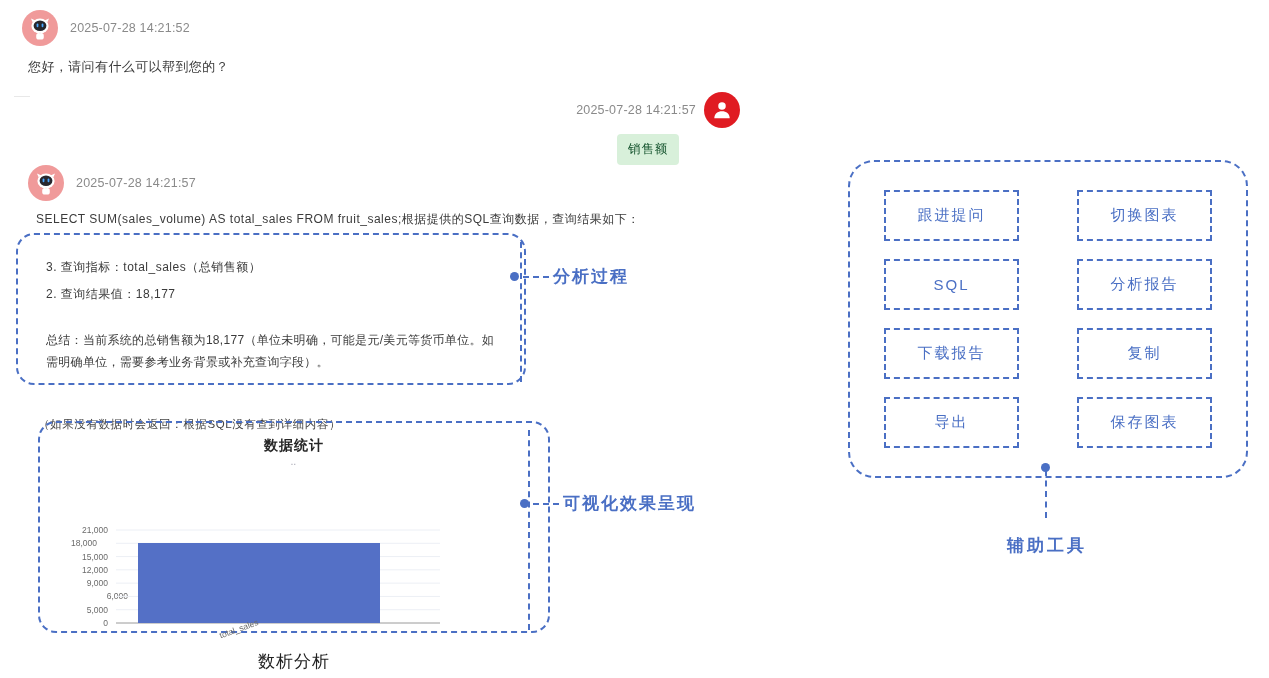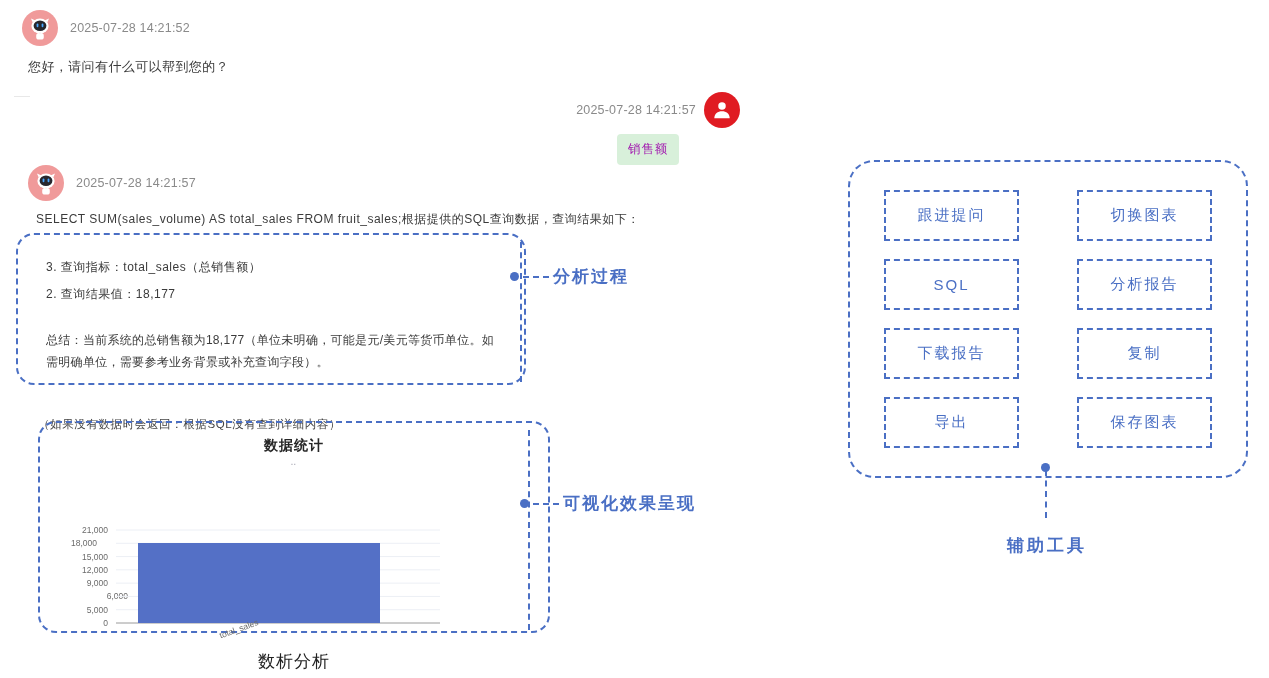--- a/index.html
+++ b/index.html
@@ -21,21 +21,21 @@
   .bot-face { position: absolute; left: 50%; top: 7px; transform: translateX(-50%); }
   .avatar-user { background: #e01b22; }
   .user-glyph { position: absolute; left: 50%; top: 50%; transform: translate(-50%,-50%); }
   .timestamp { color: #8a8a8a; font-size: 12.5px; letter-spacing: .2px; white-space: nowrap; }
 
   .msg-text { font-size: 13px; color: #3b3b3b; letter-spacing: .4px; }
 
   
   .user-row { display: flex; align-items: center; justify-content: flex-end; gap: 8px; }
   .bubble-green {
-    background: #d8f0da; color: #a21caf; font-size: 12.5px;
+    background: #d8f0da; color: #14532d; font-size: 12.5px;
     padding: 7px 11px; border-radius: 4px; display: inline-block; letter-spacing: .8px;
   }
 
   
   .dashed-box {
     border: 2px dashed #4a6fc4;
     border-radius: 18px;
     position: relative;
   }
 

